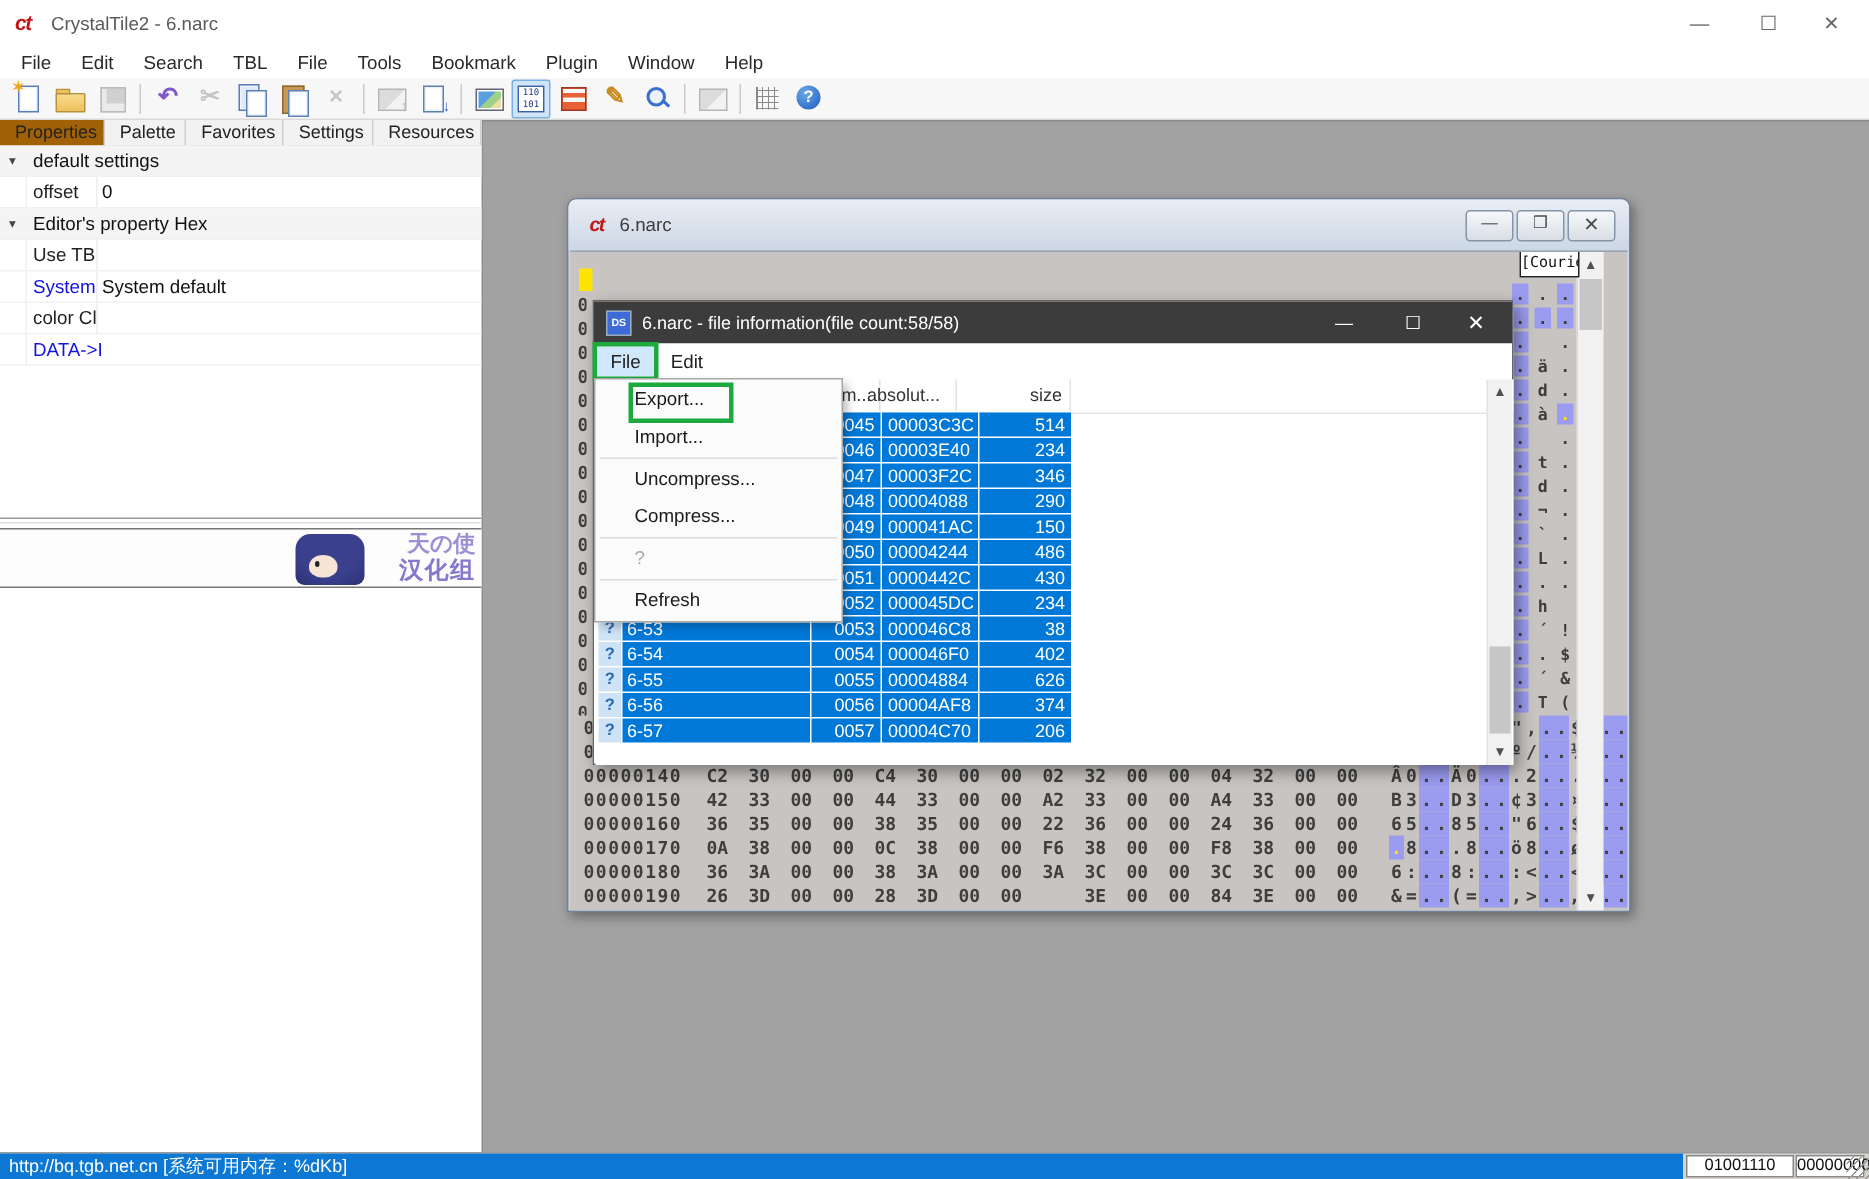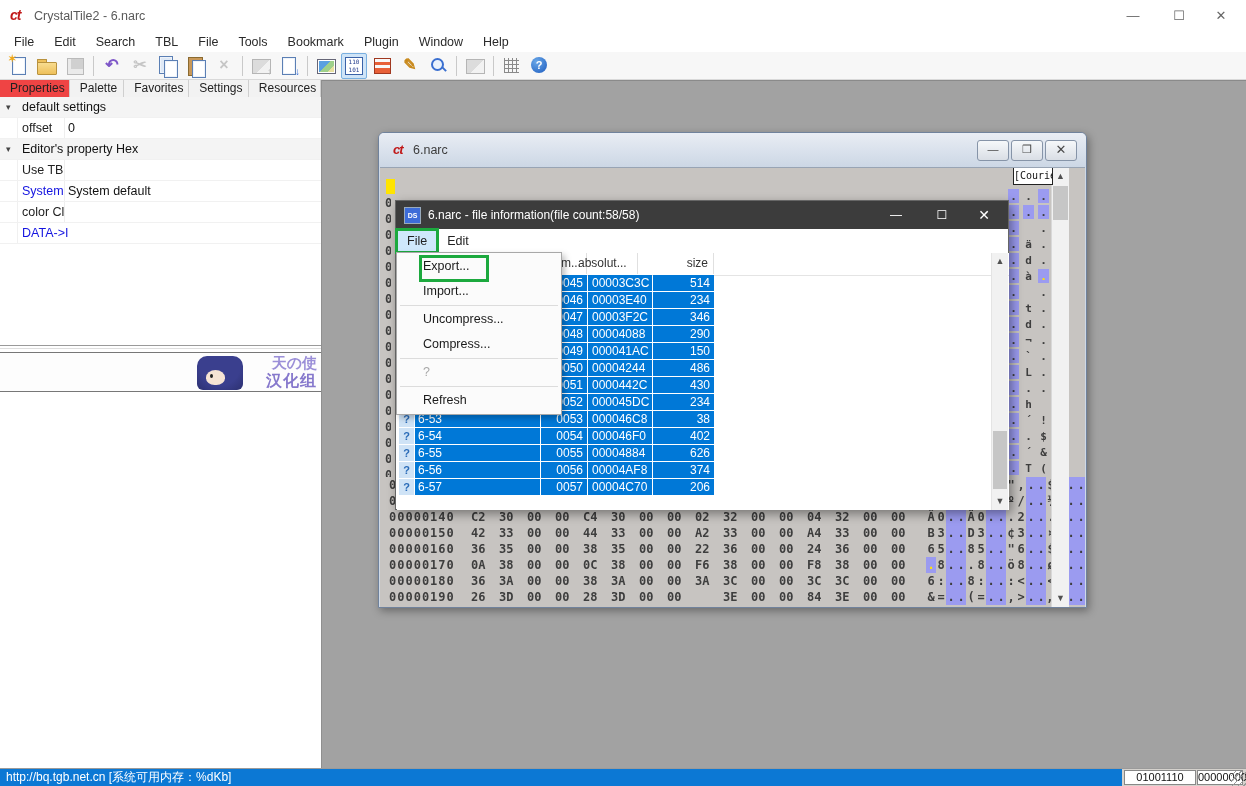--- a/index.html
+++ b/index.html
@@ -37,21 +37,21 @@
   .shp-grid{position:absolute;left:4px;top:4px;width:15px;height:15px;background:
      repeating-linear-gradient(0deg,#8a8a8a 0 1px,transparent 1px 4px),
      repeating-linear-gradient(90deg,#8a8a8a 0 1px,transparent 1px 4px);}
   .shp-help{position:absolute;left:3px;top:3px;width:16px;height:16px;border-radius:50%;background:radial-gradient(circle at 35% 30%,#6aa8e8,#1c5cc0);color:#fff;font-weight:bold;font-size:11px;text-align:center;line-height:16px;}
   .shp-badge{position:absolute;right:1px;bottom:1px;font-size:10px;font-weight:bold;line-height:10px;}
   .shp-badge.tl{left:1px;top:0;right:auto;bottom:auto;}
   
   #leftpanel{position:absolute;left:0;top:80px;width:322px;height:688px;background:#fff;border-right:1px solid #8f8f8f;box-sizing:border-box;}
   #tabs{position:absolute;left:0;top:0;width:100%;height:17px;background:#f2f2f2;border-bottom:1px solid #d0d0d0;display:flex;}
   .tab{padding:1px 10px 0 10px;font-size:12px;color:#222;border-right:1px solid #cfcfcf;height:16px;overflow:hidden;}
-  .tab.active{background:#ef4444;border-bottom:1px solid #fff;}
+  .tab.active{background:#a16207;border-bottom:1px solid #fff;}
   #propgrid{position:absolute;left:0;top:17px;width:100%;}
   .prow{position:relative;height:20px;line-height:20px;font-size:12.5px;border-bottom:1px solid #f1f1f1;}
   .prow .arrow{position:absolute;left:6px;top:0;font-size:9px;color:#444;}
   .prow.pgroup{background:#f4f4f4;}
   .prow.pgroup .plabel{position:absolute;left:22px;color:#111;}
   .prow .pkey{position:absolute;left:22px;width:42px;overflow:hidden;white-space:nowrap;color:#222;border-right:1px solid #eee;}
   .prow .pval{position:absolute;left:68px;right:4px;overflow:hidden;white-space:nowrap;color:#111;}
   .prow .pkey.blue, .prow .plink{color:#1414e0;}
   .prow .plink{position:absolute;left:22px;}
   .prow .indent{position:absolute;left:17px;top:0;bottom:0;border-left:1px solid #f0f0f0;}

